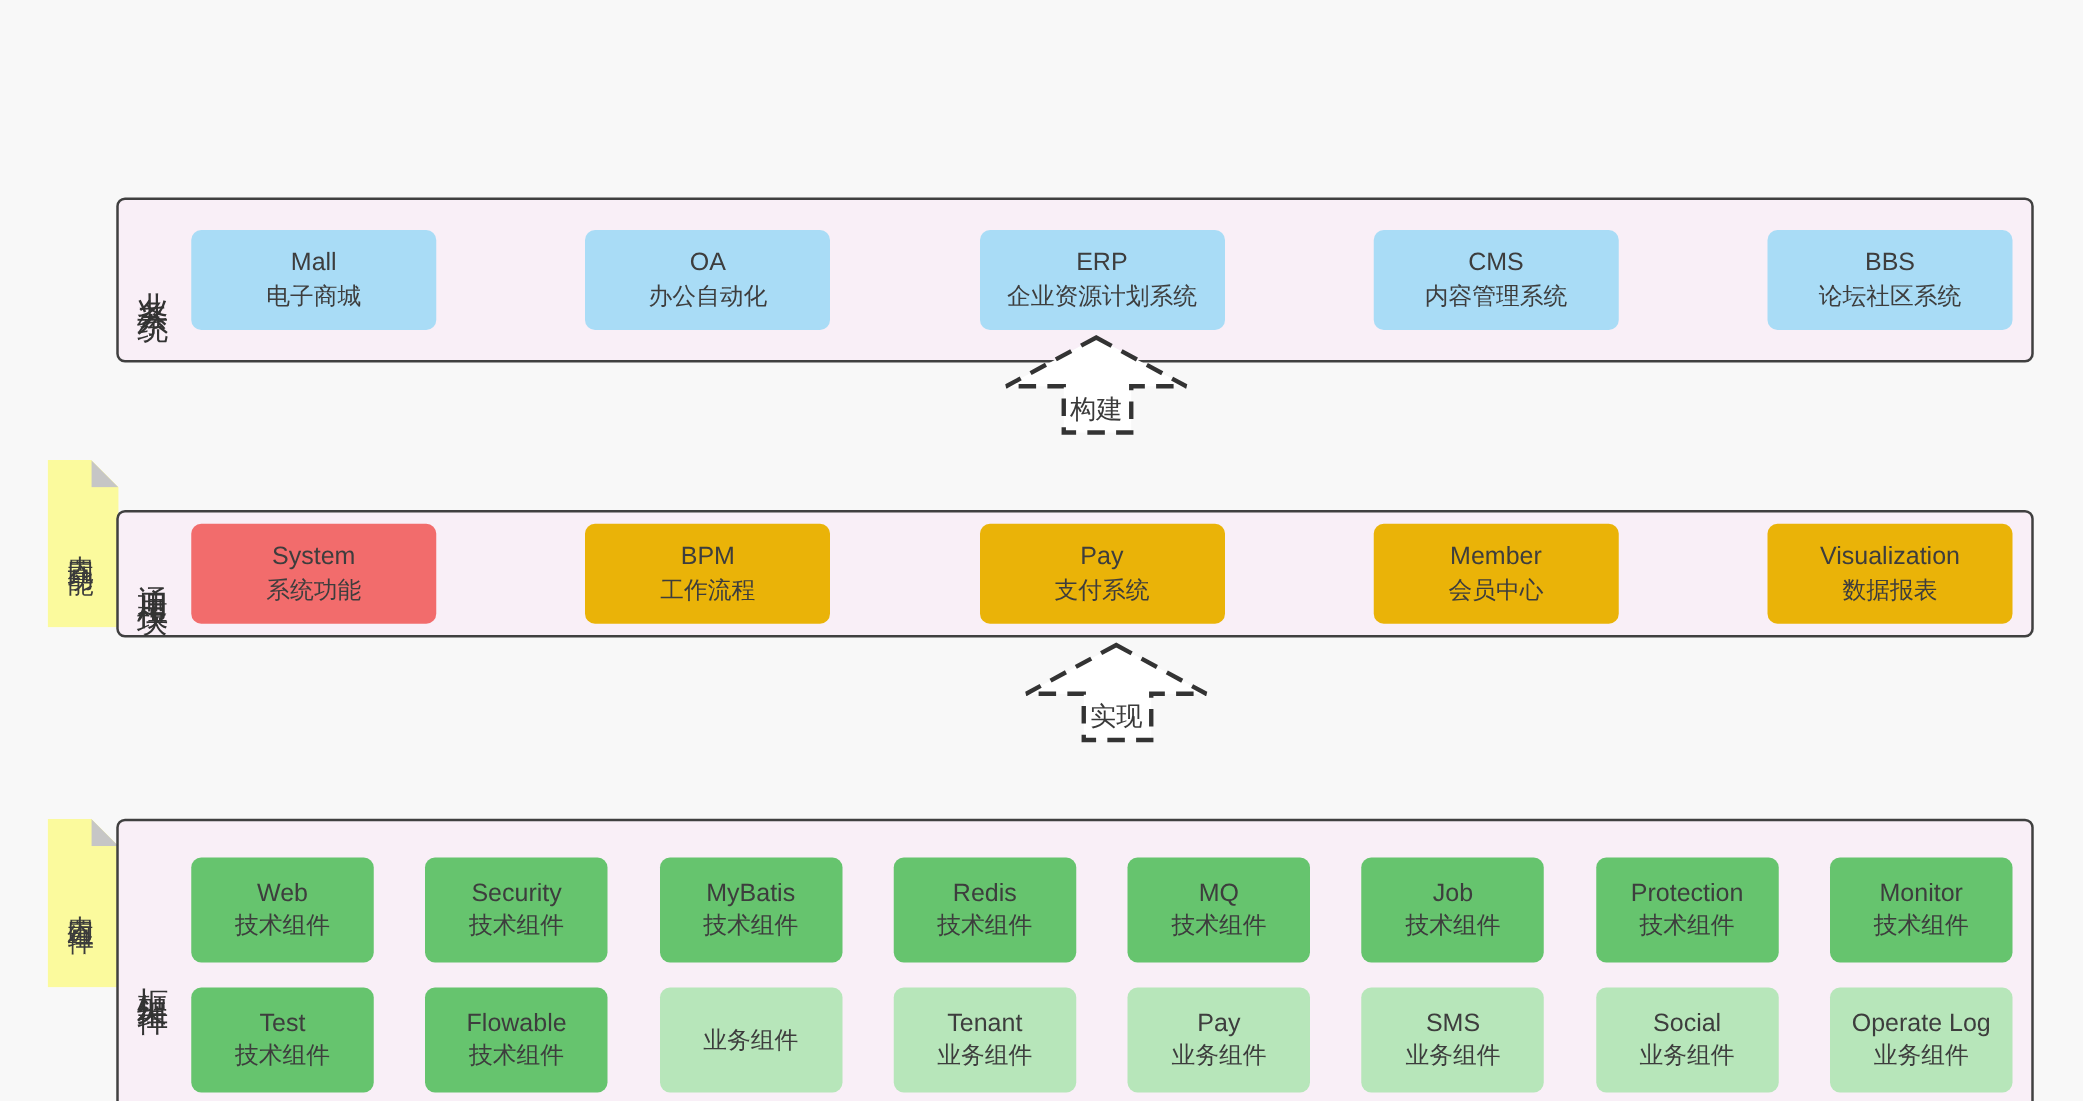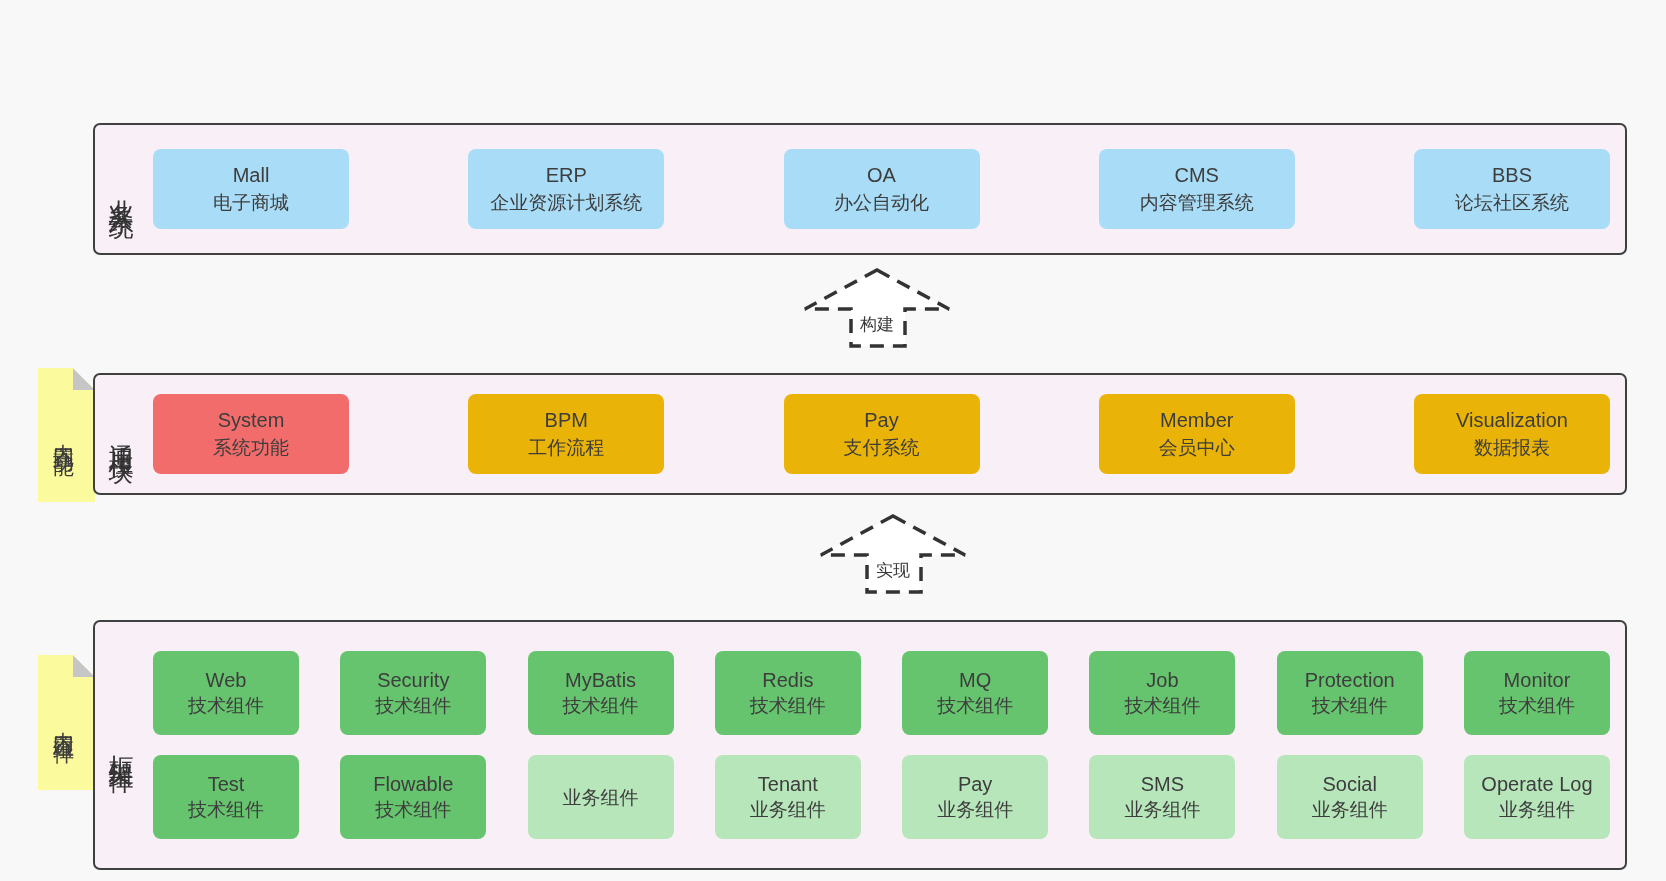--- a/index.html
+++ b/index.html
@@ -3,24 +3,24 @@
 <meta charset="utf-8">
 <style>
   html,body{margin:0;padding:0;background:#f8f8f8;}
   .canvas{
     position:relative;width:1666px;height:881px;background:#f8f8f8;
     font-family:"Liberation Sans",sans-serif;overflow:hidden;color:#3d3d3d;
   }
   
   .panel{
     position:absolute;left:93px;width:1534px;background:#f9eff7;
-    border:2px solid #404040;border-radius:7px;box-sizing:border-box;z-index:1;
+    border:2px solid #404040;border-radius:7px;box-sizing:border-box;z-index:1;margin-top:35px;
   }
   #panel-business{top:123px;height:132px;}
-  #panel-modules{top:373px;height:122px;}
+  #panel-modules{top:373px;height:102px;}
   #panel-framework{top:620px;height:250px;}
   .v-label{
     position:absolute;left:8px;top:0;bottom:0;width:38px;
     display:flex;align-items:center;justify-content:center;
     writing-mode:vertical-rl;text-orientation:upright;
     font-size:25px;letter-spacing:5px;color:#333;
   }
   .rows{
     position:absolute;left:58px;right:15px;top:0;bottom:0;
     display:flex;flex-direction:column;justify-content:center;gap:20px;
@@ -57,21 +57,21 @@
     writing-mode:vertical-rl;text-orientation:upright;
     font-size:21px;letter-spacing:4px;color:#3b3b3b;padding-right:6px;
   }
   
   .arrow{position:absolute;width:150px;height:82px;z-index:2;}
   #arrow-build{left:802px;top:267px;}
   #arrow-implement{left:818px;top:513px;}
   .arrow svg{display:block;width:150px;height:82px;}
   .arrow-label{
     position:absolute;top:46px;left:0;right:0;text-align:center;
-    font-size:17px;color:#3a3a3a;
+    font-size:21px;color:#3a3a3a;
   }
 </style>
 </head>
 <body>
 
 <div class="canvas">
 
   <div class="note" id="note-features">
     <span class="note-fold"></span>
     <span class="note-text">内置功能</span>
@@ -83,26 +83,26 @@
 
   <div class="panel" id="panel-business">
     <div class="v-label">业务系统</div>
     <div class="rows">
       <div class="row wide" id="row-business">
           <div class="box blue">
             <div class="box-name">Mall</div>
             <div class="box-desc">电子商城</div>
           </div>
           <div class="box blue">
+            <div class="box-name">OA</div>
+            <div class="box-desc">办公自动化</div>
+          </div>
+          <div class="box blue">
             <div class="box-name">ERP</div>
             <div class="box-desc">企业资源计划系统</div>
-          </div>
-          <div class="box blue">
-            <div class="box-name">OA</div>
-            <div class="box-desc">办公自动化</div>
           </div>
           <div class="box blue">
             <div class="box-name">CMS</div>
             <div class="box-desc">内容管理系统</div>
           </div>
           <div class="box blue">
             <div class="box-name">BBS</div>
             <div class="box-desc">论坛社区系统</div>
           </div>
         </div>

